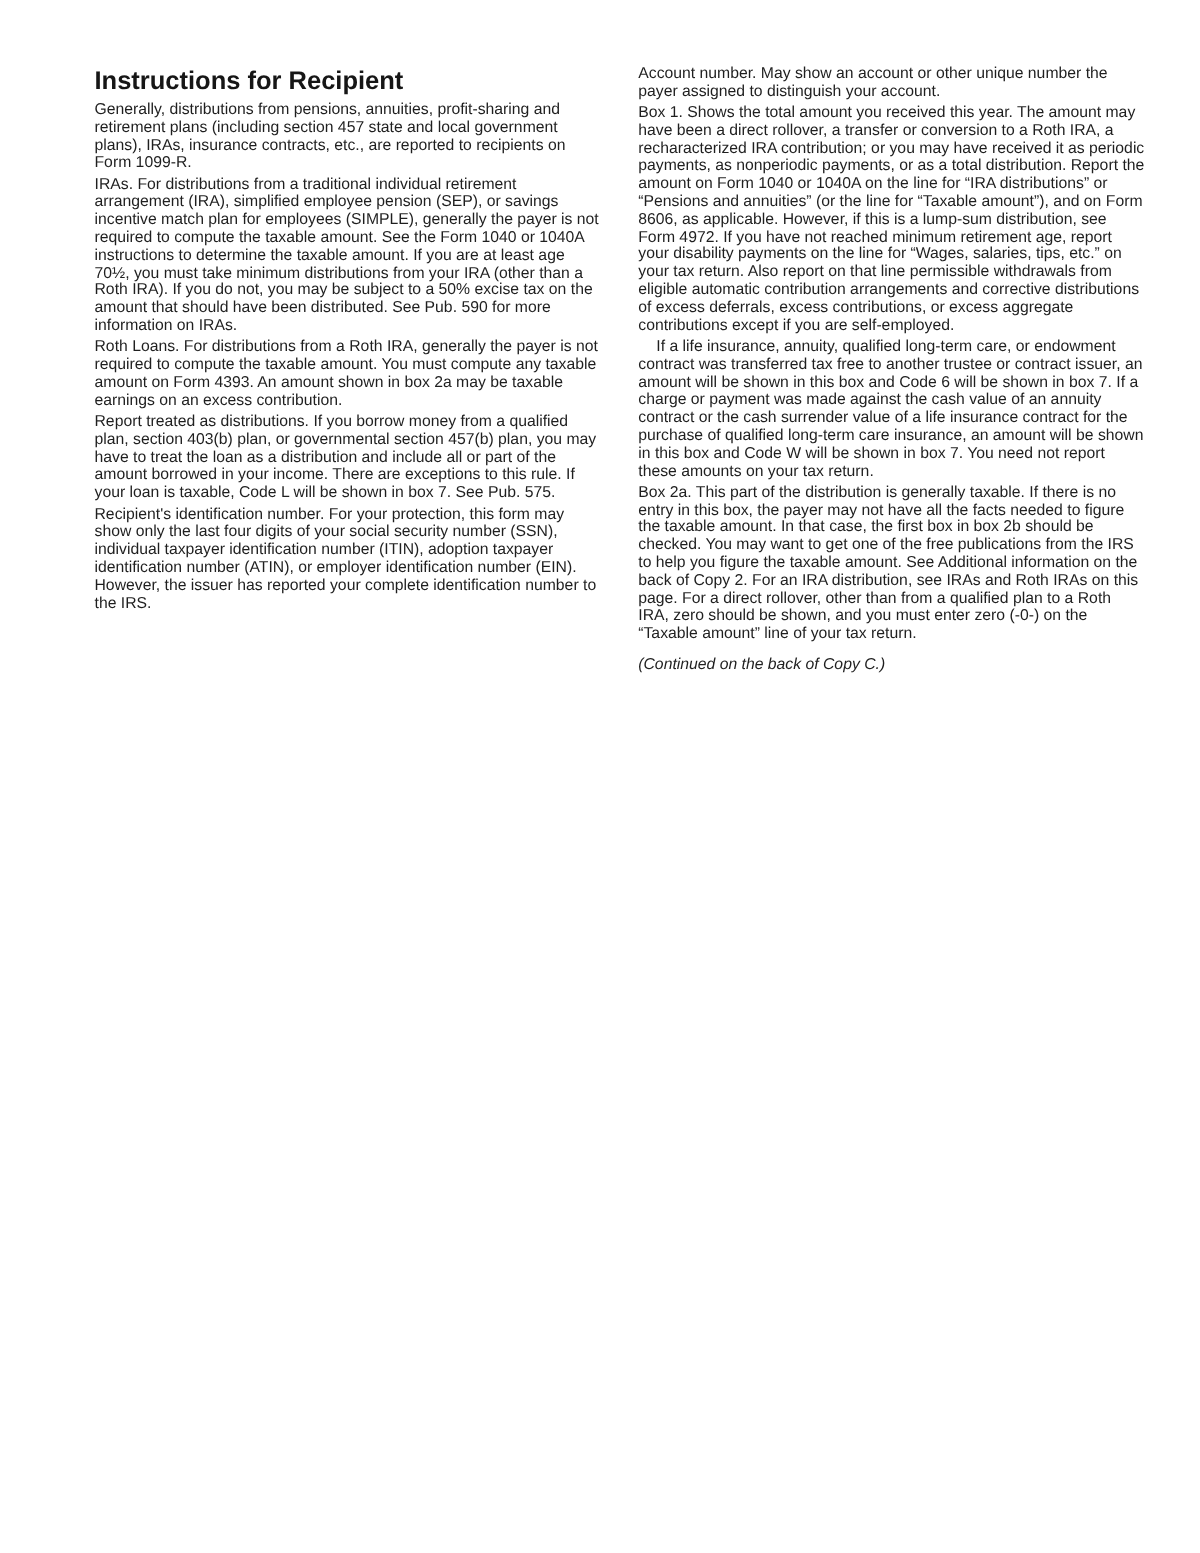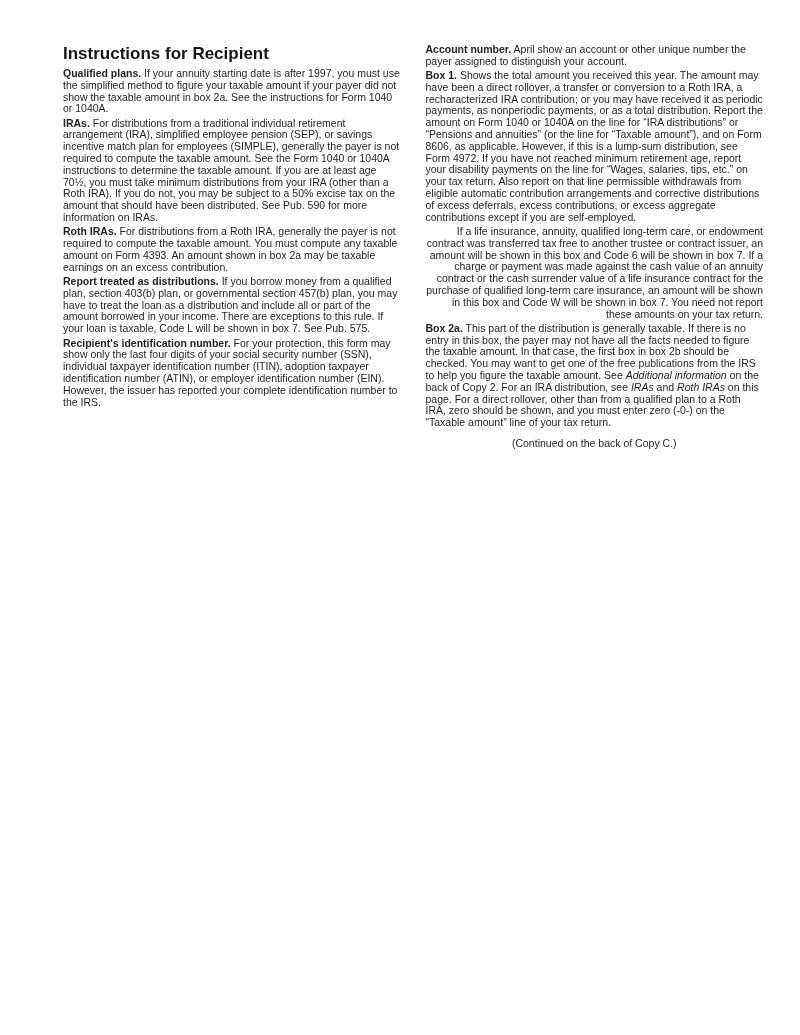--- a/index.html
+++ b/index.html
@@ -33,65 +33,65 @@
     margin: 0 0 4px 0;
     color: #161616;
   }
   p.para {
     font-size: 10.5px;
     line-height: 11.8px;
     margin: 0 0 2.5px 0;
     text-align: left;
   }
   p.para b {
-    font-weight: bold;
+    font-weight: normal;
   }
   p.indent-first {
     text-indent: 12px;
-    text-align: right;
   }
   p.continued {
-    text-align: center;
+    text-align: left;
+    font-style: italic;
     margin-top: 9px;
     font-size: 10.5px;
     line-height: 11.8px;
   }
-  .ital { font-style: italic; }
+  .ital { }
   .bottom-rule {
     position: absolute;
     left: 63px;
     width: 675px;
     top: 1030px;
     height: 4px;
     background: #3f73b9;
   }
 </style>
 </head>
 <body>
 
 <div class="page">
   <div class="columns">
 
     <div class="col">
       <h1 class="title">Instructions for Recipient</h1>
 
+      <p class="para"><span>Generally, distributions from pensions, annuities, profit-sharing and retirement plans (including section 457 state and local government plans), IRAs, insurance contracts, etc., are reported to recipients on Form 1099-R.</span></p>
 
-      <p class="para"><b>Qualified plans.</b> <span>If your annuity starting date is after 1997, you must use the simplified method to figure your taxable amount if your payer did not show the taxable amount in box 2a. See the instructions for Form 1040 or 1040A.</span></p>
 
       <p class="para"><b>IRAs.</b> <span>For distributions from a traditional individual retirement arrangement (IRA), simplified employee pension (SEP), or savings incentive match plan for employees (SIMPLE), generally the payer is not required to compute the taxable amount. See the Form 1040 or 1040A instructions to determine the taxable amount. If you are at least age 70½, you must take minimum distributions from your IRA (other than a Roth IRA). If you do not, you may be subject to a 50% excise tax on the amount that should have been distributed. See Pub. 590 for more information on IRAs.</span></p>
 
-      <p class="para"><b>Roth IRAs.</b> <span>For distributions from a Roth IRA, generally the payer is not required to compute the taxable amount. You must compute any taxable amount on Form 4393. An amount shown in box 2a may be taxable earnings on an excess contribution.</span></p>
+      <p class="para"><b>Roth Loans.</b> <span>For distributions from a Roth IRA, generally the payer is not required to compute the taxable amount. You must compute any taxable amount on Form 4393. An amount shown in box 2a may be taxable earnings on an excess contribution.</span></p>
 
       <p class="para"><b>Report treated as distributions.</b> <span>If you borrow money from a qualified plan, section 403(b) plan, or governmental section 457(b) plan, you may have to treat the loan as a distribution and include all or part of the amount borrowed in your income. There are exceptions to this rule. If your loan is taxable, Code L will be shown in box 7. See Pub. 575.</span></p>
 
       <p class="para"><b>Recipient's identification number.</b> <span>For your protection, this form may show only the last four digits of your social security number (SSN), individual taxpayer identification number (ITIN), adoption taxpayer identification number (ATIN), or employer identification number (EIN). However, the issuer has reported your complete identification number to the IRS.</span></p>
     </div>
 
     <div class="col">
-      <p class="para"><b>Account number.</b> <span>April show an account or other unique number the payer assigned to distinguish your account.</span></p>
+      <p class="para"><b>Account number.</b> <span>May show an account or other unique number the payer assigned to distinguish your account.</span></p>
 
       <p class="para"><b>Box 1.</b> <span>Shows the total amount you received this year. The amount may have been a direct rollover, a transfer or conversion to a Roth IRA, a recharacterized IRA contribution; or you may have received it as periodic payments, as nonperiodic payments, or as a total distribution. Report the amount on Form 1040 or 1040A on the line for “IRA distributions” or “Pensions and annuities” (or the line for “Taxable amount”), and on Form 8606, as applicable. However, if this is a lump-sum distribution, see Form 4972. If you have not reached minimum retirement age, report your disability payments on the line for “Wages, salaries, tips, etc.” on your tax return. Also report on that line permissible withdrawals from eligible automatic contribution arrangements and corrective distributions of excess deferrals, excess contributions, or excess aggregate contributions except if you are self-employed.</span></p>
 
       <p class="para indent-first"><span>If a life insurance, annuity, qualified long-term care, or endowment contract was transferred tax free to another trustee or contract issuer, an amount will be shown in this box and Code 6 will be shown in box 7. If a charge or payment was made against the cash value of an annuity contract or the cash surrender value of a life insurance contract for the purchase of qualified long-term care insurance, an amount will be shown in this box and Code W will be shown in box 7. You need not report these amounts on your tax return.</span></p>
 
       <p class="para"><b>Box 2a.</b> <span>This part of the distribution is generally taxable. If there is no entry in this box, the payer may not have all the facts needed to figure the taxable amount. In that case, the first box in box 2b should be checked. You may want to get one of the free publications from the IRS to help you figure the taxable amount. See </span><span class="ital">Additional information</span><span> on the back of Copy 2. For an IRA distribution, see </span><span class="ital">IRAs</span><span> and </span><span class="ital">Roth IRAs</span><span> on this page. For a direct rollover, other than from a qualified plan to a Roth IRA, zero should be shown, and you must enter zero (-0-) on the “Taxable amount” line of your tax return.</span></p>
 
       <p class="continued"><span>(Continued on the back of Copy C.)</span></p>
     </div>
 

